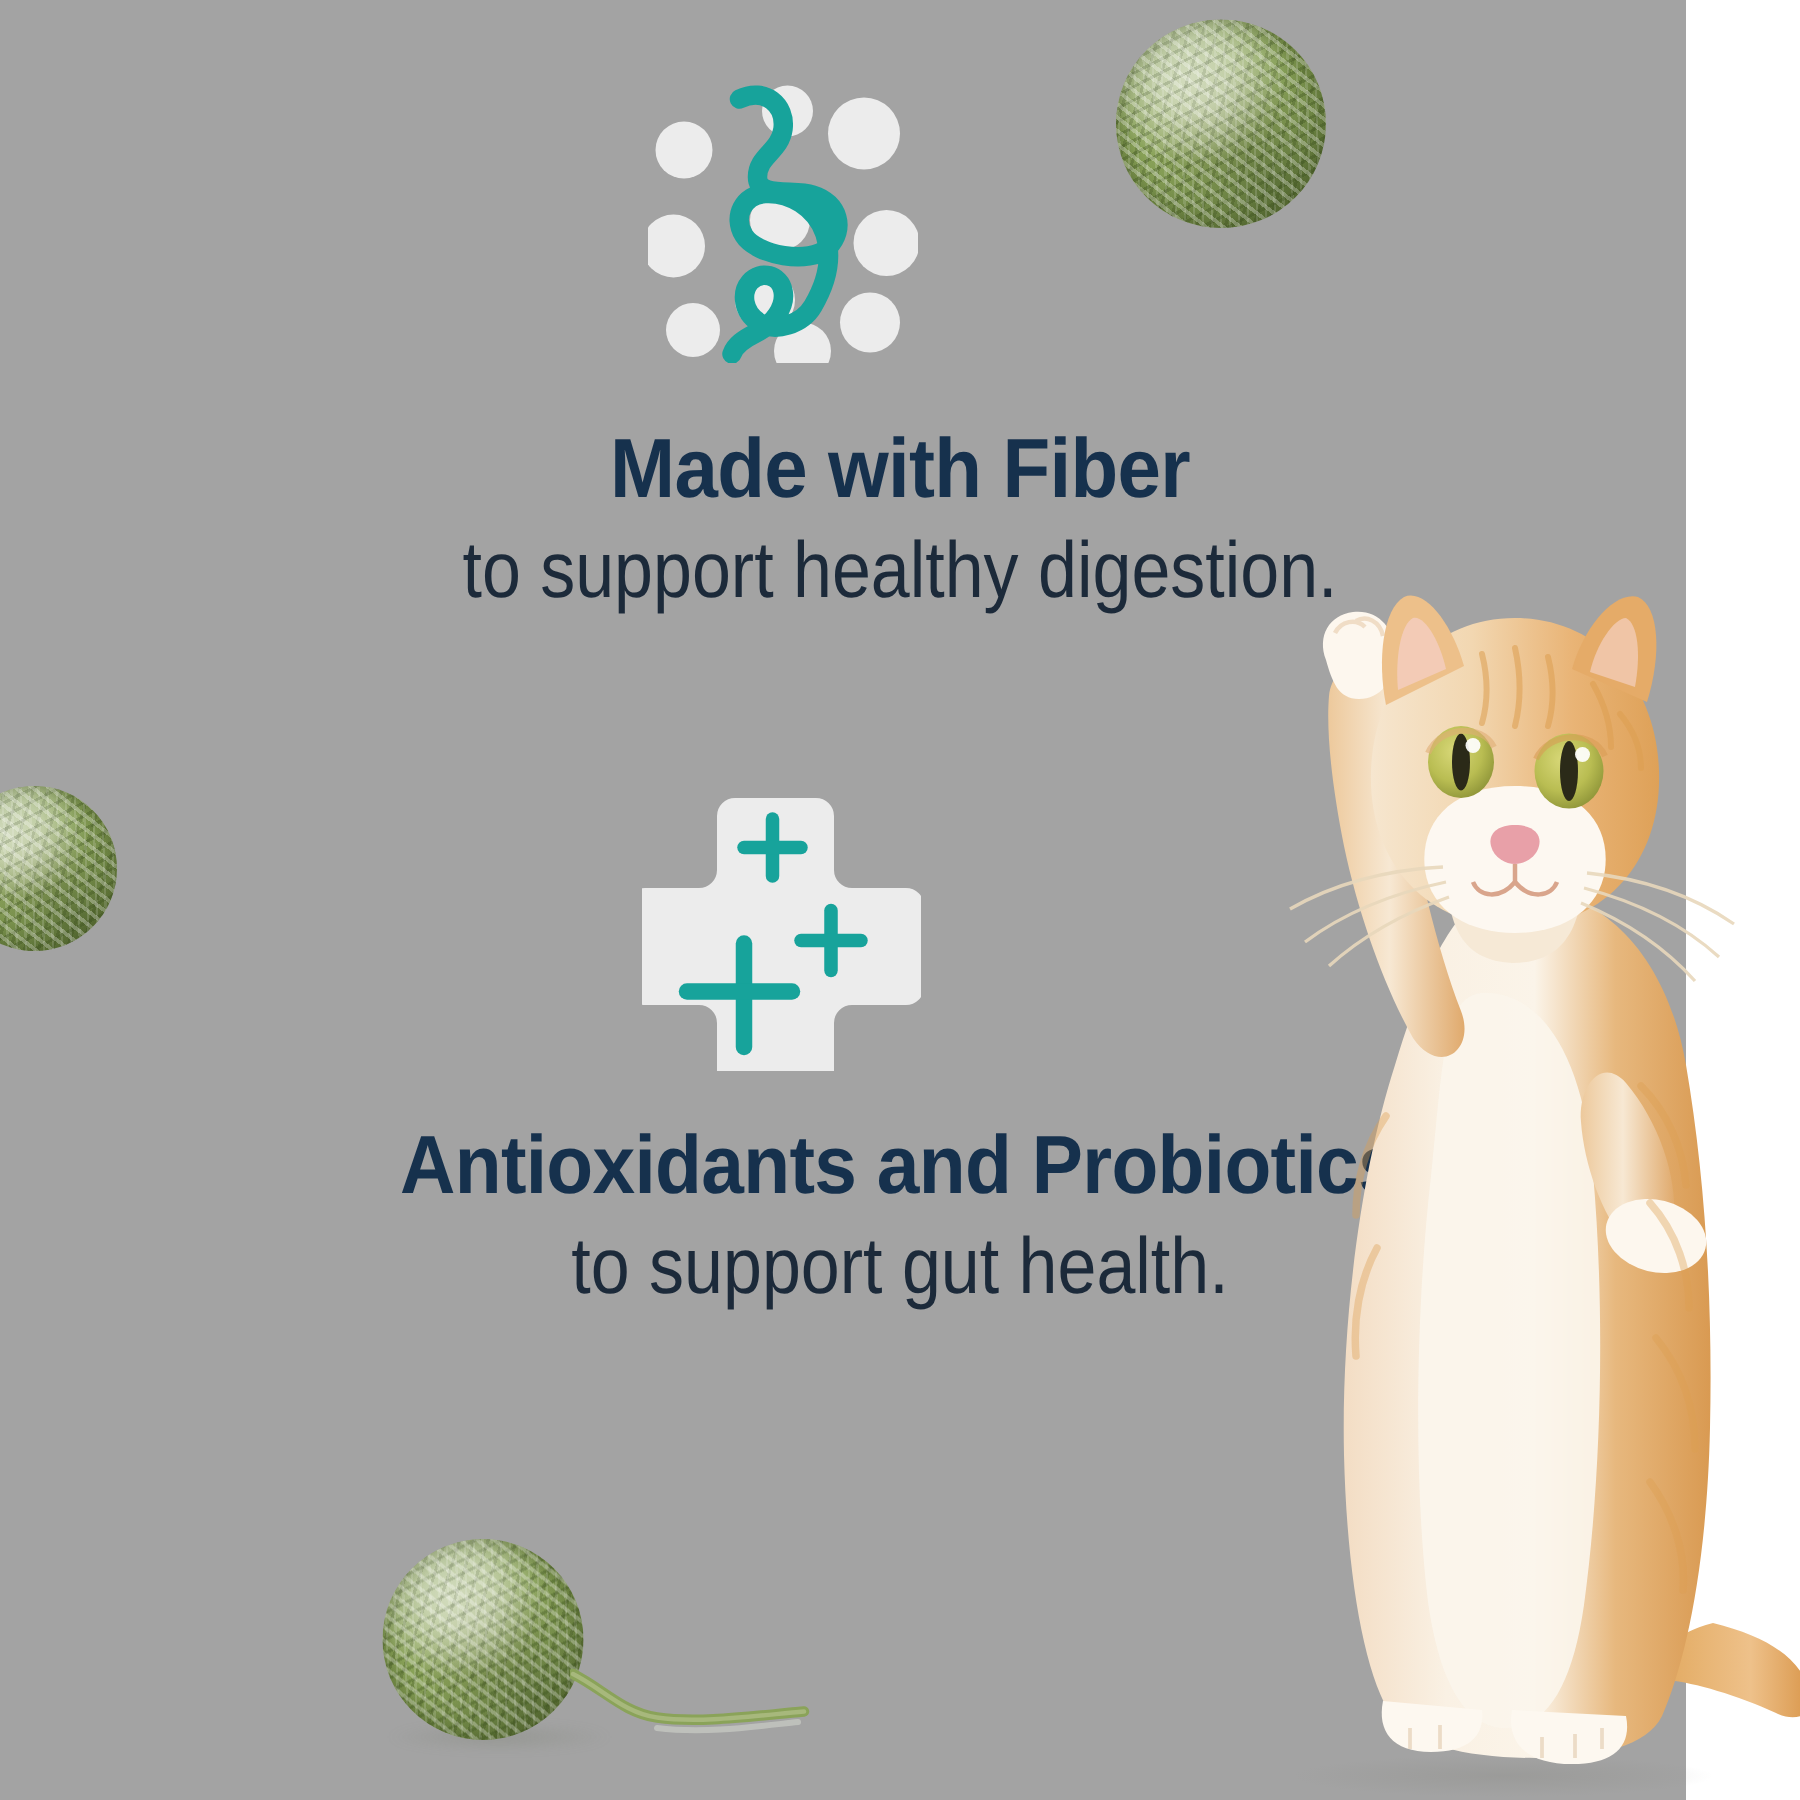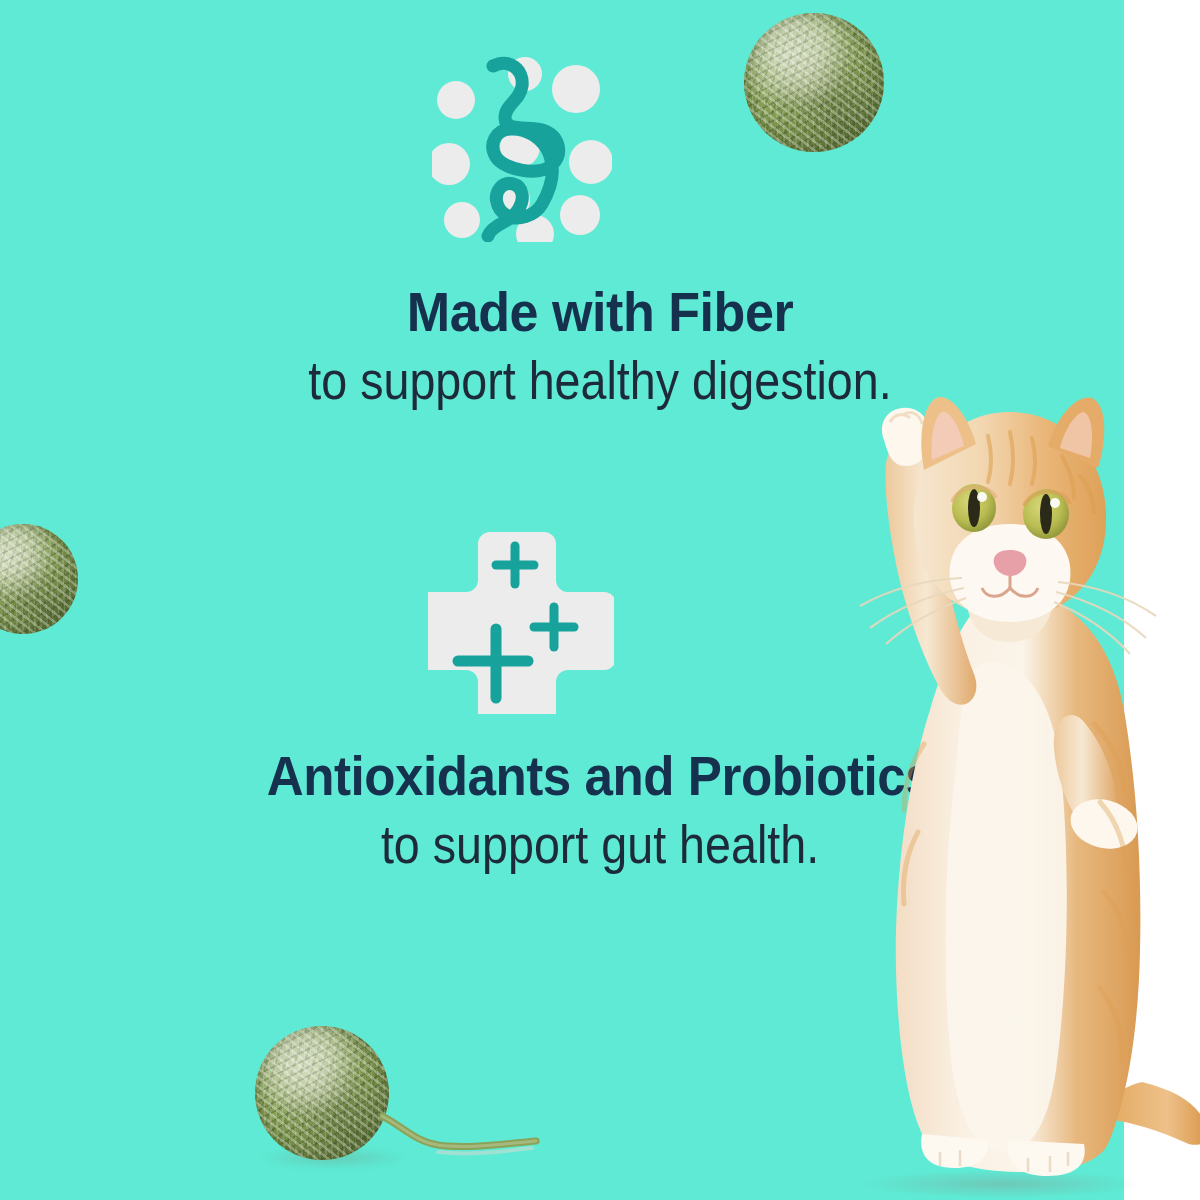--- a/index.html
+++ b/index.html
@@ -3,21 +3,21 @@
 <meta charset="utf-8">
 <style>
   * { margin:0; padding:0; box-sizing:border-box; }
   html, body { width:1200px; height:1200px; }
   body {
     background:#ffffff;
     font-family:"Liberation Sans", sans-serif;
     position:relative;
     overflow:hidden;
   }
-  .stage { position:absolute; inset:0; width:1124px; height:1200px; background:#5eead4; }
+  .stage { position:absolute; inset:0; width:1124px; height:1200px; background:#a3a3a3; }
 
   
   .icon-fiber { position:absolute; left:432px; top:52px; width:180px; height:190px; }
   .icon-fiber svg { width:100%; height:100%; display:block; }
 
   
   .icon-plus { position:absolute; left:428px; top:528px; width:186px; height:186px; }
   .icon-plus svg { width:100%; height:100%; display:block; }
 
   

